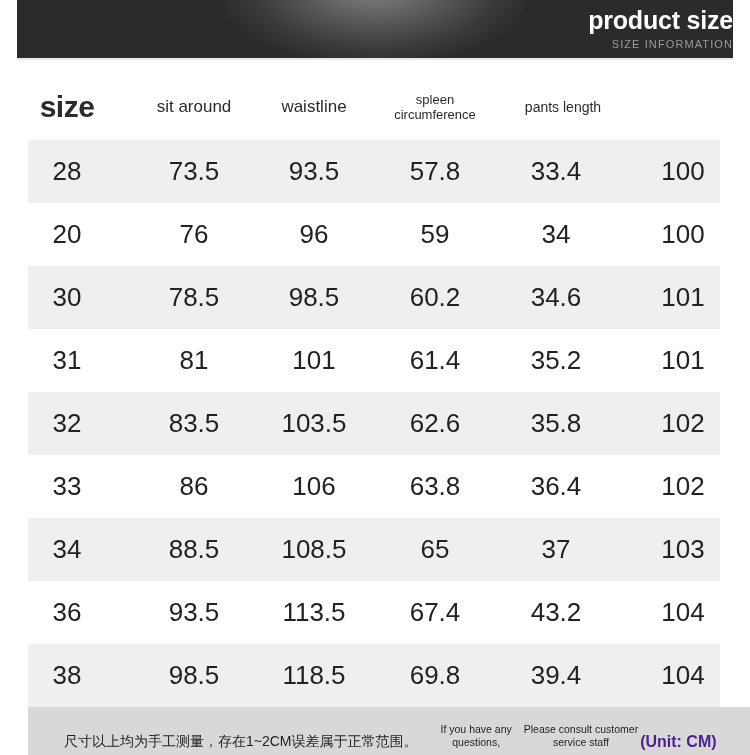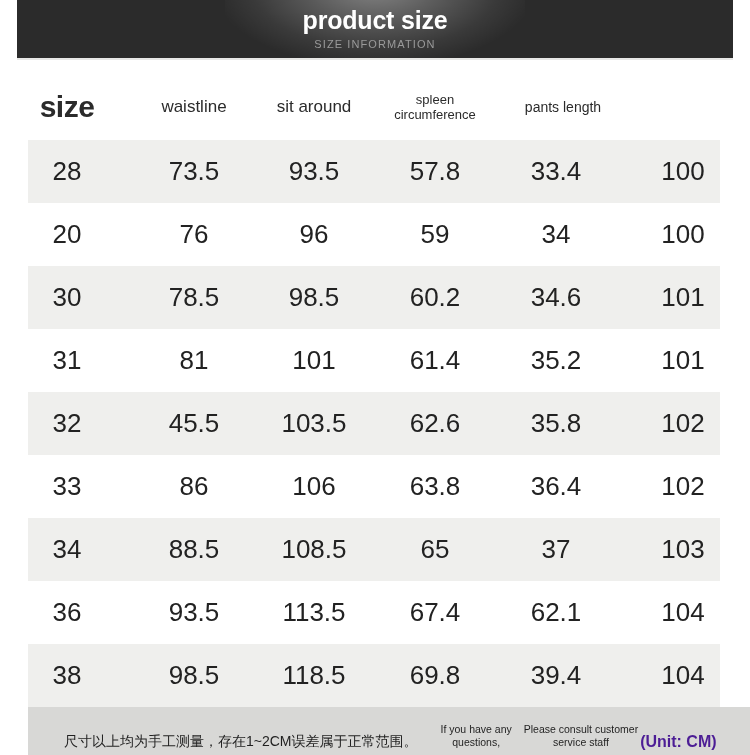--- a/index.html
+++ b/index.html
@@ -46,21 +46,21 @@
                 rgba(255,255,255,0.07) 58%,
                 rgba(255,255,255,0.0) 76%);
     pointer-events: none;
   }
   .banner-inner {
     position: relative;
     width: 100%;
     height: 100%;
     display: flex;
     flex-direction: column;
-    align-items: center;
+    align-items: flex-end;
     justify-content: center;
   }
   .banner-title {
     font-size: 25px;
     font-weight: bold;
     color: #ffffff;
     line-height: 1;
     letter-spacing: -0.2px;
     margin-top: -1px;
   }
@@ -201,22 +201,22 @@
   <div class="banner-underline"></div>
 </div>
 
 <div class="table">
 
   <div class="row head-row">
     <div class="rowbody">
       <div class="cell-bg"></div>
       <div class="cells">
         <div class="cell c0 h-size">size</div>
+        <div class="cell c2 h-normal">sit around</div>
         <div class="cell c1 h-normal">waistline</div>
-        <div class="cell c2 h-normal">sit around</div>
         <div class="cell c3 h-small">
           <span>
             <span>spleen</span><br>
             <span>circumference</span>
           </span>
         </div>
         <div class="cell c5 h-tiny">pants length</div>
       </div>
     </div>
   </div>
@@ -272,21 +272,21 @@
             <div class="cell c4 cell-val">35.2</div>
             <div class="cell c5 cell-val">101</div>
           </div>
         </div>
       </div>
       <div class="row data-row striped">
         <div class="rowbody">
           <div class="cell-bg"></div>
           <div class="cells">
             <div class="cell c0 cell-val">32</div>
-            <div class="cell c1 cell-val">45.5</div>
+            <div class="cell c1 cell-val">83.5</div>
             <div class="cell c2 cell-val">103.5</div>
             <div class="cell c3 cell-val">62.6</div>
             <div class="cell c4 cell-val">35.8</div>
             <div class="cell c5 cell-val">102</div>
           </div>
         </div>
       </div>
       <div class="row data-row">
         <div class="rowbody">
           <div class="cell-bg"></div>
@@ -314,21 +314,21 @@
         </div>
       </div>
       <div class="row data-row">
         <div class="rowbody">
           <div class="cell-bg"></div>
           <div class="cells">
             <div class="cell c0 cell-val">36</div>
             <div class="cell c1 cell-val">93.5</div>
             <div class="cell c2 cell-val">113.5</div>
             <div class="cell c3 cell-val">67.4</div>
-            <div class="cell c4 cell-val">62.1</div>
+            <div class="cell c4 cell-val">43.2</div>
             <div class="cell c5 cell-val">104</div>
           </div>
         </div>
       </div>
       <div class="row data-row striped">
         <div class="rowbody">
           <div class="cell-bg"></div>
           <div class="cells">
             <div class="cell c0 cell-val">38</div>
             <div class="cell c1 cell-val">98.5</div>

